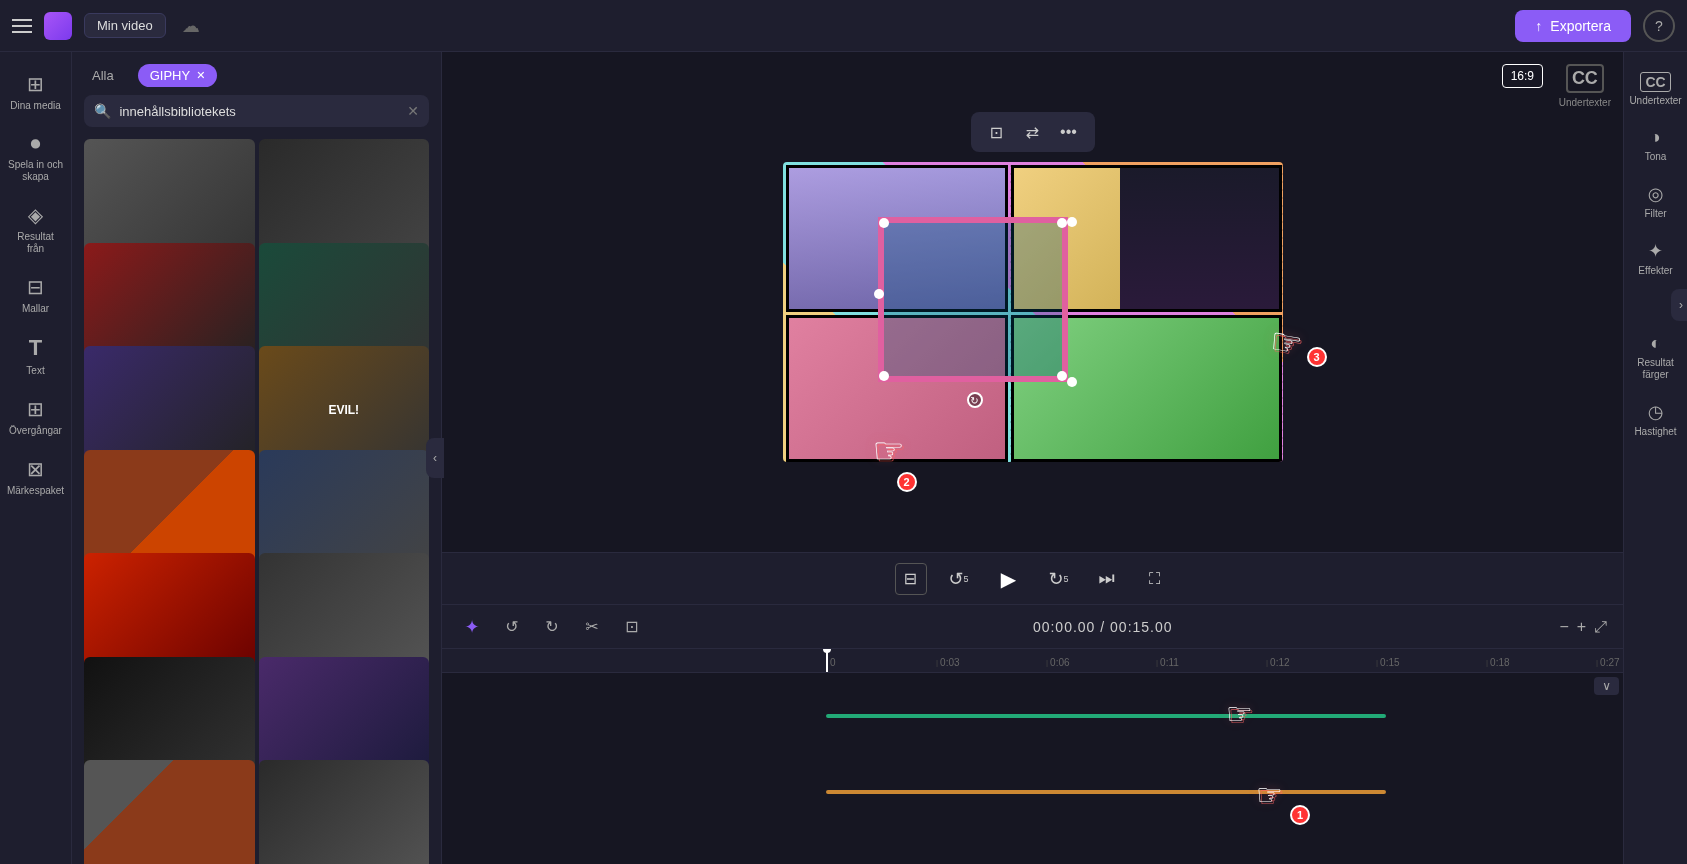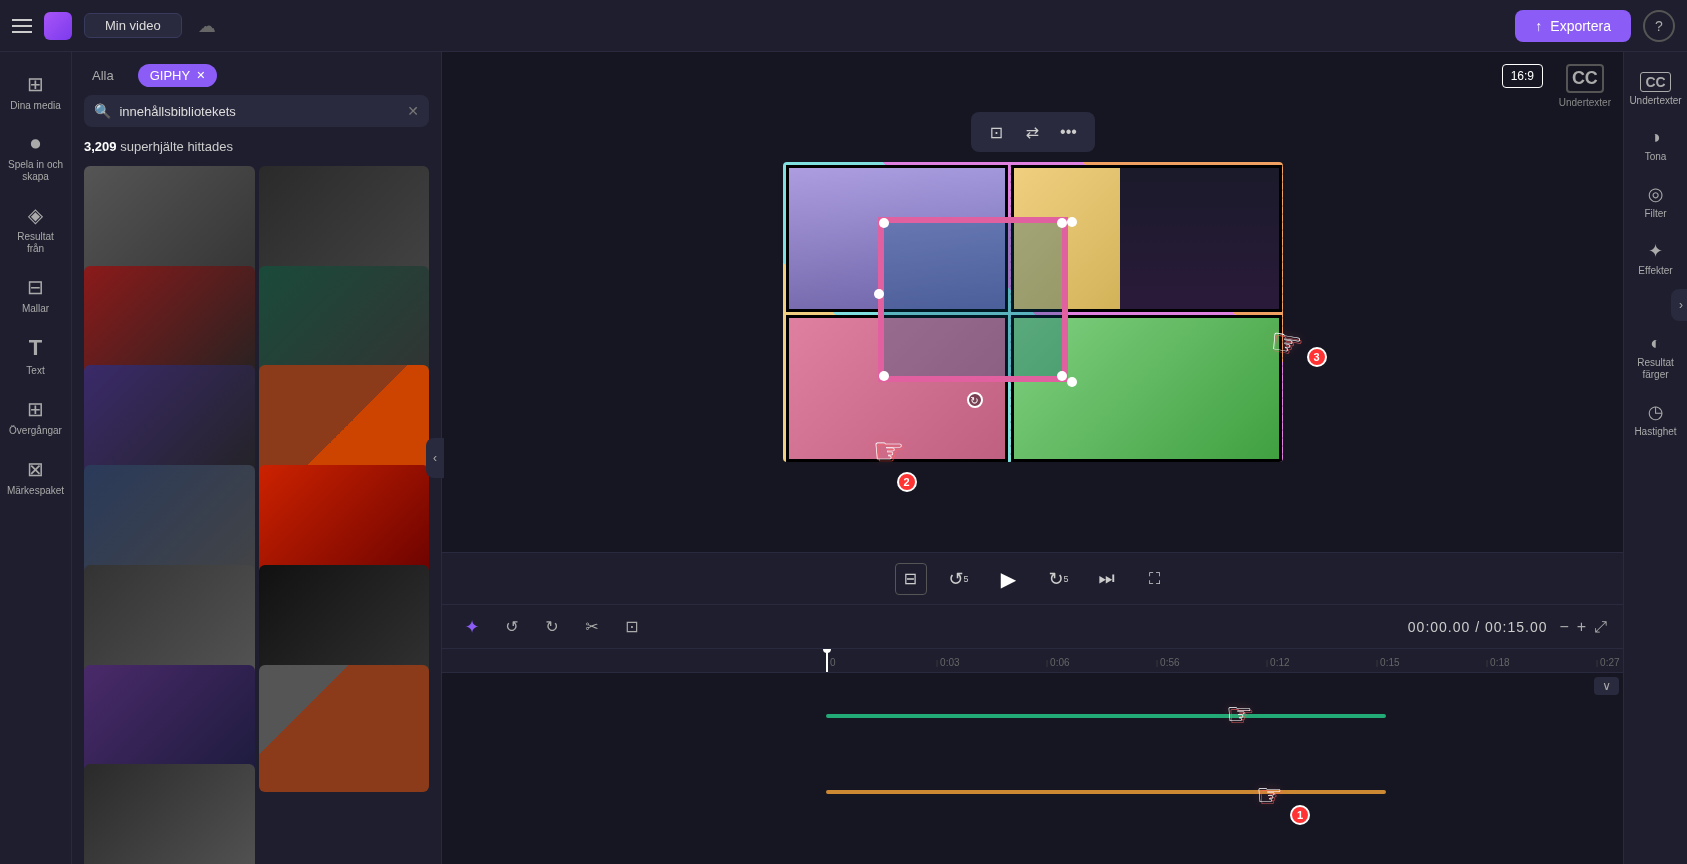--- a/index.html
+++ b/index.html
@@ -33,21 +33,21 @@
     }
     .topbar-logo {
       width: 28px; height: 28px;
       background: linear-gradient(135deg, #a855f7, #7c3aed);
       border-radius: 6px;
     }
     .topbar-title {
       background: #2a2a3e;
       border: 1px solid #3a3a5e;
       border-radius: 6px;
-      padding: 4px 20px;
+      padding: 4px 12px;
       font-size: 13px;
       color: #ddd;
     }
     .topbar-cloud {
       font-size: 18px; color: #666; margin-left: 4px;
     }
     .topbar-spacer { flex: 1; }
     .export-btn {
       background: #8b5cf6;
       border: none;
@@ -316,21 +316,21 @@
       font-size: 16px; cursor: pointer;
       width: 28px; height: 28px;
       display: flex; align-items: center; justify-content: center;
       border-radius: 4px;
     }
     .magic-btn {
       color: #8b5cf6;
       font-size: 18px;
     }
     .timeline-time {
-      flex: 1; text-align: right;
+      flex: 1; text-align: center;
       font-size: 14px; color: #ccc;
       letter-spacing: 1px;
     }
     .zoom-controls {
       display: flex; align-items: center; gap: 8px;
     }
     .zoom-btn {
       background: none; border: none; color: #aaa;
       font-size: 16px; cursor: pointer;
     }
@@ -539,30 +539,27 @@
       <div class="tab-giphy">
         <span>GIPHY</span>
         <span class="close">✕</span>
       </div>
     </div>
     <div class="search-bar">
       <span class="search-icon">🔍</span>
       <div class="search-input-fake">innehållsbibliotekets</div>
       <span class="search-clear">✕</span>
     </div>
-    <div class="result-count">
-      <strong>3,209</strong>
-      <span>superhjälte hittades</span>
-    </div>
     <div class="media-grid">
       <div class="media-thumb t1"></div>
       <div class="media-thumb t2"></div>
       <div class="media-thumb t3"></div>
       <div class="media-thumb t4"></div>
       <div class="media-thumb t5"></div>
+      <div class="media-thumb t6" style="display:flex;align-items:center;justify-content:center;color:#fff;font-size:12px;font-weight:bold;">EVIL!</div>
       <div class="media-thumb t7"></div>
       <div class="media-thumb t8"></div>
       <div class="media-thumb t9"></div>
       <div class="media-thumb t10"></div>
       <div class="media-thumb t11"></div>
       <div class="media-thumb t12"></div>
       <div class="media-thumb t13"></div>
       <div class="media-thumb t14"></div>
     </div>
   </div>
@@ -668,21 +665,21 @@
             <div class="ruler-mark">
                 <span>0</span>
               </div>
             <div class="ruler-mark">
                 <span>0:03</span>
               </div>
             <div class="ruler-mark">
                 <span>0:06</span>
               </div>
             <div class="ruler-mark">
-                <span>0:56</span>
+                <span>0:11</span>
               </div>
             <div class="ruler-mark">
                 <span>0:12</span>
               </div>
             <div class="ruler-mark">
                 <span>0:15</span>
               </div>
             <div class="ruler-mark">
                 <span>0:18</span>
               </div>

